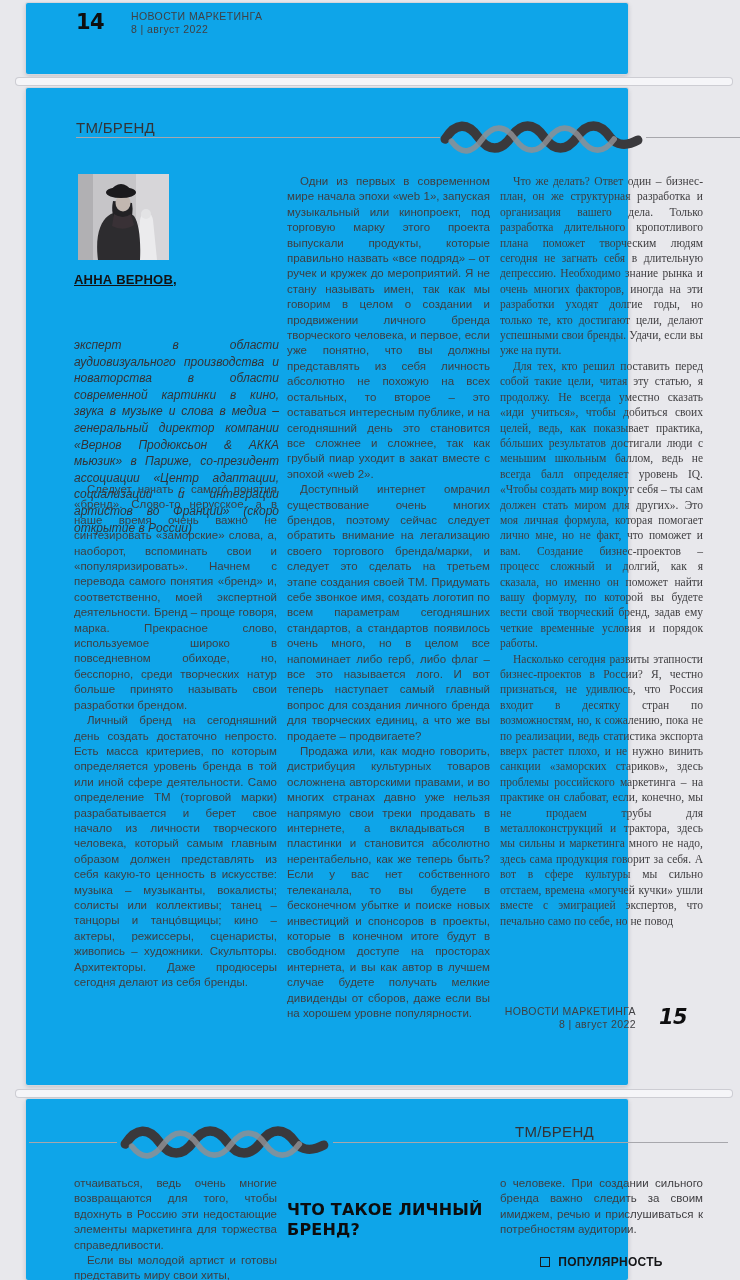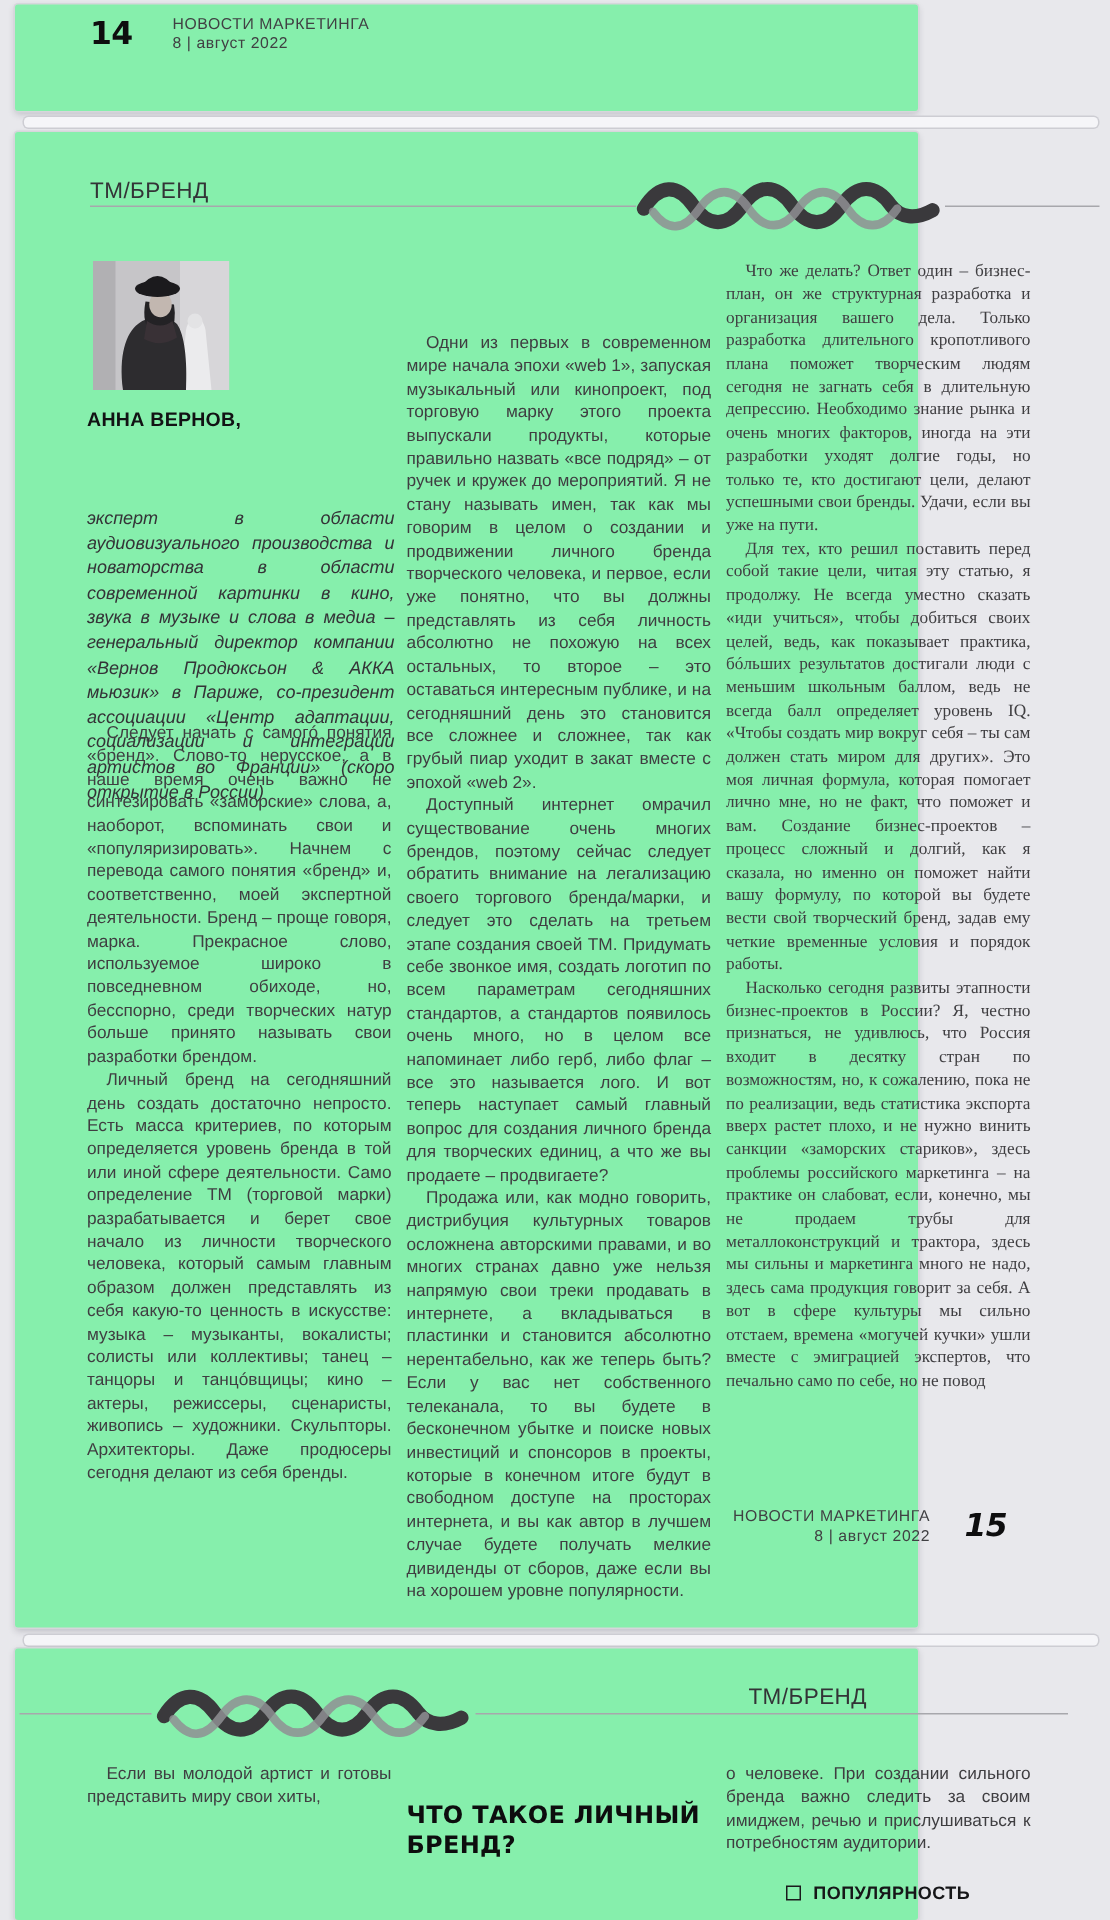--- a/index.html
+++ b/index.html
@@ -5,22 +5,22 @@
   html,body{margin:0;padding:0;}
   body{
     position:relative;
     width:740px;height:1280px;
     background:#e8e8ec;
     font-family:"Liberation Sans", sans-serif;
     overflow:hidden;
     -webkit-font-smoothing:antialiased;
   }
   .page{
-    position:absolute;left:10px;width:602px;
-    background:#86efac;border-radius:2px;
+    position:absolute;left:26px;width:602px;
+    background:#0ea5e9;border-radius:2px;
     box-shadow:0 0 0 1px #d6d6db, 0 2px 5px rgba(40,40,60,.22);
   }
   #pageA{top:3px;height:71px;}
   #pageB{top:88px;height:997px;}
   #pageC{top:1099px;height:181px;}
   .sliver{
     position:absolute;left:16px;width:716px;height:7px;
     background:#f5f5f8;border-radius:3px;
     box-shadow:0 0 0 1px #cdcdd3;
   }
@@ -50,21 +50,21 @@
   .bodycol{
     position:absolute;width:203px;
     font-size:11.5px;line-height:15.4px;
     color:#3f3e41;text-align:justify;
   }
   .bodycol p{margin:0;}
   .bodycol p.ind{text-indent:13px;}
 
   .author-name{
     position:absolute;
-    font-size:13px;font-weight:bold;color:#121214;letter-spacing:0.2px;
+    font-size:13px;font-weight:bold;color:#121214;letter-spacing:0.2px;text-decoration:underline;
   }
   .author-bio{
     position:absolute;width:205px;
     font-style:italic;font-size:12px;line-height:16.6px;
     color:#343337;text-align:justify;margin-top:40px;
   }
   .photo{position:absolute;overflow:hidden;}
 
   .footer-cred{
     position:absolute;
@@ -126,21 +126,21 @@
     </svg>
   </div>
   <div class="author-name" style="left:48px;top:184px;">АННА ВЕРНОВ,</div>
   <div class="author-bio" style="left:48px;top:209px;">эксперт в области аудиовизуального производства и новаторства в области современной картинки в кино, звука в музыке и слова в медиа – генеральный директор компании «Вернов Продюксьон &amp; АККА мьюзик» в Париже, со-президент ассоциации «Центр адаптации, социализации и интеграции артистов во Франции» (скоро открытие в России)</div>
 
   <div class="bodycol" style="left:48px;top:394px;">
     <p class="ind">Следует начать с самогó понятия «бренд». Слово-то нерусское, а в наше время очень важно не синтезировать «заморские» слова, а, наоборот, вспоминать свои и «популяризировать». Начнем с перевода самого понятия «бренд» и, соответственно, моей экспертной деятельности. Бренд – проще говоря, марка. Прекрасное слово, используемое широко в повседневном обиходе, но, бесспорно, среди творческих натур больше принято называть свои разработки брендом.</p>
     <p class="ind">Личный бренд на сегодняшний день создать достаточно непросто. Есть масса критериев, по которым определяется уровень бренда в той или иной сфере деятельности. Само определение ТМ (торговой марки) разрабатывается и берет свое начало из личности творческого человека, который самым главным образом должен представлять из себя какую-то ценность в искусстве: музыка – музыканты, вокалисты; солисты или коллективы; танец – танцоры и танцóвщицы; кино – актеры, режиссеры, сценаристы, живопись – художники. Скульпторы. Архитекторы. Даже продюсеры сегодня делают из себя бренды.</p>
   </div>
 
-  <div class="bodycol" style="left:261px;top:86px;margin-top:48px;">
+  <div class="bodycol" style="left:261px;top:86px;">
     <p class="ind">Одни из первых в современном мире начала эпохи «web 1», запуская музыкальный или кинопроект, под торговую марку этого проекта выпускали продукты, которые правильно назвать «все подряд» – от ручек и кружек до мероприятий. Я не стану называть имен, так как мы говорим в целом о создании и продвижении личного бренда творческого человека, и первое, если уже понятно, что вы должны представлять из себя личность абсолютно не похожую на всех остальных, то второе – это оставаться интересным публике, и на сегодняшний день это становится все сложнее и сложнее, так как грубый пиар уходит в закат вместе с эпохой «web 2».</p>
     <p class="ind">Доступный интернет омрачил существование очень многих брендов, поэтому сейчас следует обратить внимание на легализацию своего торгового бренда/марки, и следует это сделать на третьем этапе создания своей ТМ. Придумать себе звонкое имя, создать логотип по всем параметрам сегодняшних стандартов, а стандартов появилось очень много, но в целом все напоминает либо герб, либо флаг – все это называется лого. И вот теперь наступает самый главный вопрос для создания личного бренда для творческих единиц, а что же вы продаете – продвигаете?</p>
     <p class="ind">Продажа или, как модно говорить, дистрибуция культурных товаров осложнена авторскими правами, и во многих странах давно уже нельзя напрямую свои треки продавать в интернете, а вкладываться в пластинки и становится абсолютно нерентабельно, как же теперь быть? Если у вас нет собственного телеканала, то вы будете в бесконечном убытке и поиске новых инвестиций и спонсоров в проекты, которые в конечном итоге будут в свободном доступе на просторах интернета, и вы как автор в лучшем случае будете получать мелкие дивиденды от сборов, даже если вы на хорошем уровне популярности.</p>
   </div>
 
   <div class="bodycol" style="left:474px;top:86px;font-family:Liberation Serif, serif;">
     <p class="ind">Что же делать? Ответ один – бизнес-план, он же структурная разработка и организация вашего дела. Только разработка длительного кропотливого плана поможет творческим людям сегодня не загнать себя в длительную депрессию. Необходимо знание рынка и очень многих факторов, иногда на эти разработки уходят долгие годы, но только те, кто достигают цели, делают успешными свои бренды. Удачи, если вы уже на пути.</p>
     <p class="ind">Для тех, кто решил поставить перед собой такие цели, читая эту статью, я продолжу. Не всегда уместно сказать «иди учиться», чтобы добиться своих целей, ведь, как показывает практика, бóльших результатов достигали люди с меньшим школьным баллом, ведь не всегда балл определяет уровень IQ. «Чтобы создать мир вокруг себя – ты сам должен стать миром для других». Это моя личная формула, которая помогает лично мне, но не факт, что поможет и вам. Создание бизнес-проектов – процесс сложный и долгий, как я сказала, но именно он поможет найти вашу формулу, по которой вы будете вести свой творческий бренд, задав ему четкие временные условия и порядок работы.</p>
     <p class="ind">Насколько сегодня развиты этапности бизнес-проектов в России? Я, честно признаться, не удивлюсь, что Россия входит в десятку стран по возможностям, но, к сожалению, пока не по реализации, ведь статистика экспорта вверх растет плохо, и не нужно винить санкции «заморских стариков», здесь проблемы российского маркетинга – на практике он слабоват, если, конечно, мы не продаем трубы для металлоконструкций и трактора, здесь мы сильны и маркетинга много не надо, здесь сама продукция говорит за себя. А вот в сфере культуры мы сильно отстаем, времена «могучей кучки» ушли вместе с эмиграцией экспертов, что печально само по себе, но не повод</p>
   </div>
@@ -156,20 +156,21 @@
 
   <div class="rule" style="left:3px;top:43px;width:88px;"></div>
   <div class="rule" style="left:307px;top:43px;width:395px;"></div>
   <div class="section-label" style="right:34px;top:24px;">ТМ/БРЕНД</div>
   <svg class="wave" style="left:93px;top:22px;" width="212" height="42" viewBox="0 0 200 40" preserveAspectRatio="none">
     <path d="M6 22 C16 6 28 6 38 20 C48 34 60 34 70 20 C80 6 92 6 102 20 C112 34 124 34 134 20 C144 6 156 6 166 20 C172 28 182 29 193 23" fill="none" stroke="#3a393c" stroke-width="9" stroke-linecap="round"></path>
     <path d="M12 24 C22 37 32 36 42 22 C52 8 64 8 74 22 C84 36 96 36 106 22 C116 8 128 8 138 22 C148 36 160 36 170 22" fill="none" stroke="#8f8f93" stroke-width="5.5" stroke-linecap="round" opacity="0.85"></path>
   </svg>
 
   <div class="bodycol" style="left:48px;top:77px;">
+    <p>отчаиваться, ведь очень многие возвращаются для того, чтобы вдохнуть в Россию эти недостающие элементы маркетинга для торжества справедливости.</p>
     <p class="ind">Если вы молодой артист и готовы представить миру свои хиты,</p>
   </div>
 
   <div class="bodycol" style="left:261px;top:77px;">
     <p class="subhead" style="margin-top:24px;">ЧТО ТАКОЕ ЛИЧНЫЙ БРЕНД?</p>
   </div>
 
   <div class="bodycol" style="left:474px;top:77px;">
     <p>о человеке. При создании сильного бренда важно следить за своим имиджем, речью и прислушиваться к потребностям аудитории.</p>
     <p class="bullet-line" style="margin-top:17px;">

